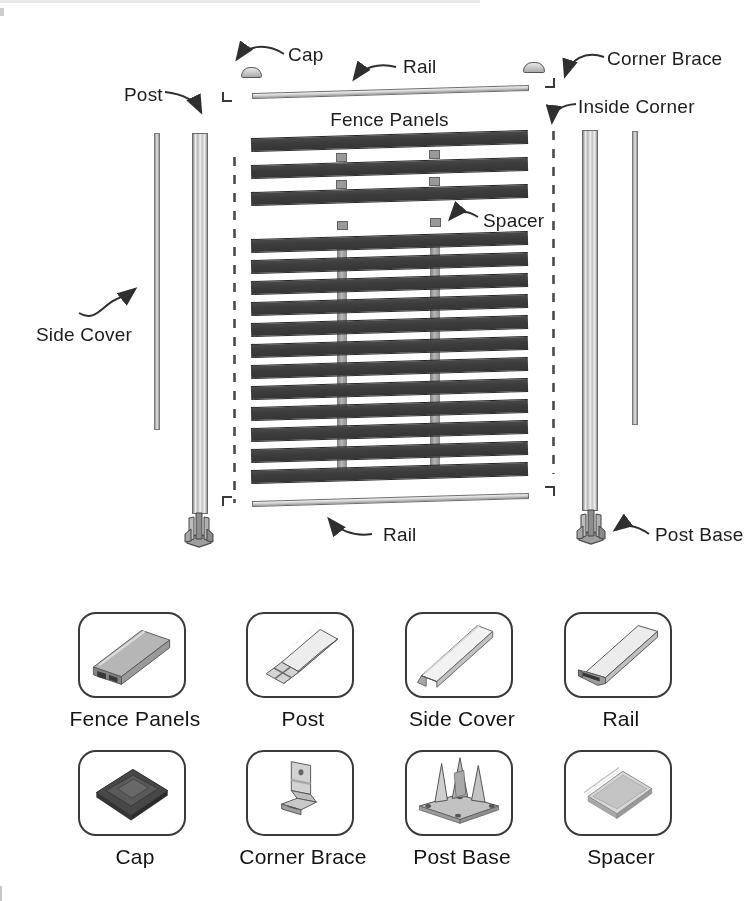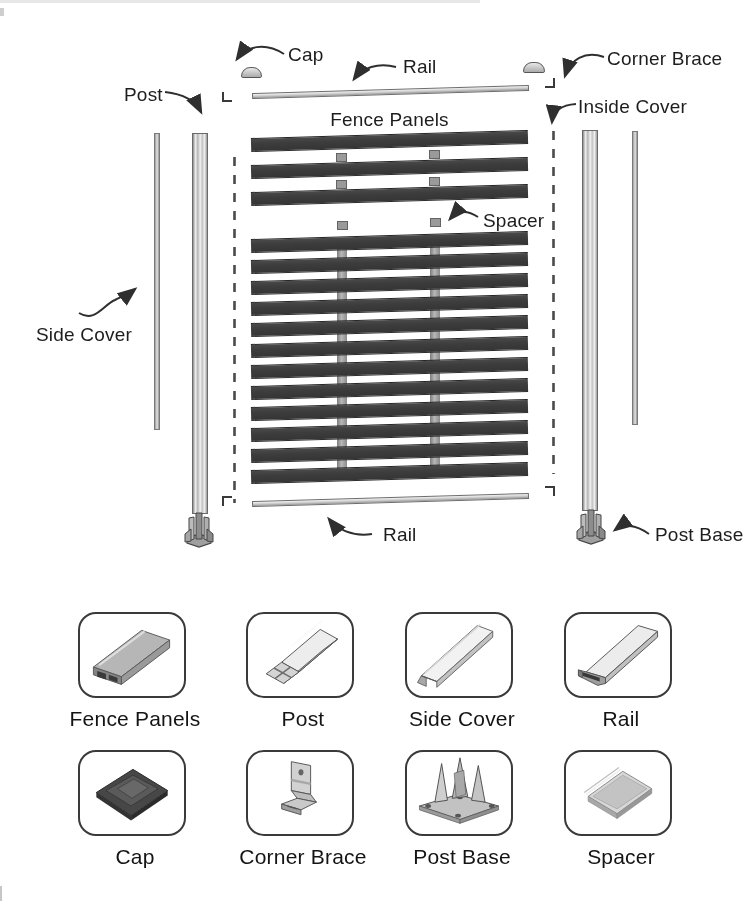--- a/index.html
+++ b/index.html
@@ -130,21 +130,21 @@
     <path d="M478 217 C 466 209 457 211 450 219" stroke="#2f2f2f" stroke-width="2" fill="none" marker-end="url(#ah)"></path>
     <path d="M79 313 C 95 323 103 305 115 300 C 123 296 130 293 135 289" stroke="#2f2f2f" stroke-width="2" fill="none" marker-end="url(#ah)"></path>
     <path d="M372 534 C 352 537 337 529 329 519" stroke="#2f2f2f" stroke-width="2" fill="none" marker-end="url(#ah)"></path>
     <path d="M649 534 C 635 524 623 524 615 530" stroke="#2f2f2f" stroke-width="2" fill="none" marker-end="url(#ah)"></path>
   </svg>
 
   <div class="dlabel" style="left:288px;top:44px;">Cap</div>
   <div class="dlabel" style="left:403px;top:56px;">Rail</div>
   <div class="dlabel" style="left:607px;top:48px;">Corner Brace</div>
   <div class="dlabel" style="left:124px;top:84px;">Post</div>
-  <div class="dlabel" style="left:578px;top:96px;">Inside Cover</div>
+  <div class="dlabel" style="left:578px;top:96px;">Inside Corner</div>
   <div class="panel-title">Fence Panels</div>
   <div class="dlabel" style="left:483px;top:210px;">Spacer</div>
   <div class="dlabel" style="left:36px;top:324px;">Side Cover</div>
   <div class="dlabel" style="left:383px;top:524px;">Rail</div>
   <div class="dlabel" style="left:655px;top:524px;">Post Base</div>
 
   <div class="cbox" style="left:78px;top:612px;">
     <svg width="104" height="82" viewBox="0 0 106 85">
       <polygon points="13,55 63,17 92,27 42,65" fill="#b6b6b6" stroke="#5a5a5a"></polygon>
       <line x1="19" y1="53" x2="66" y2="18" stroke="#dedede" stroke-width="2"></line>

